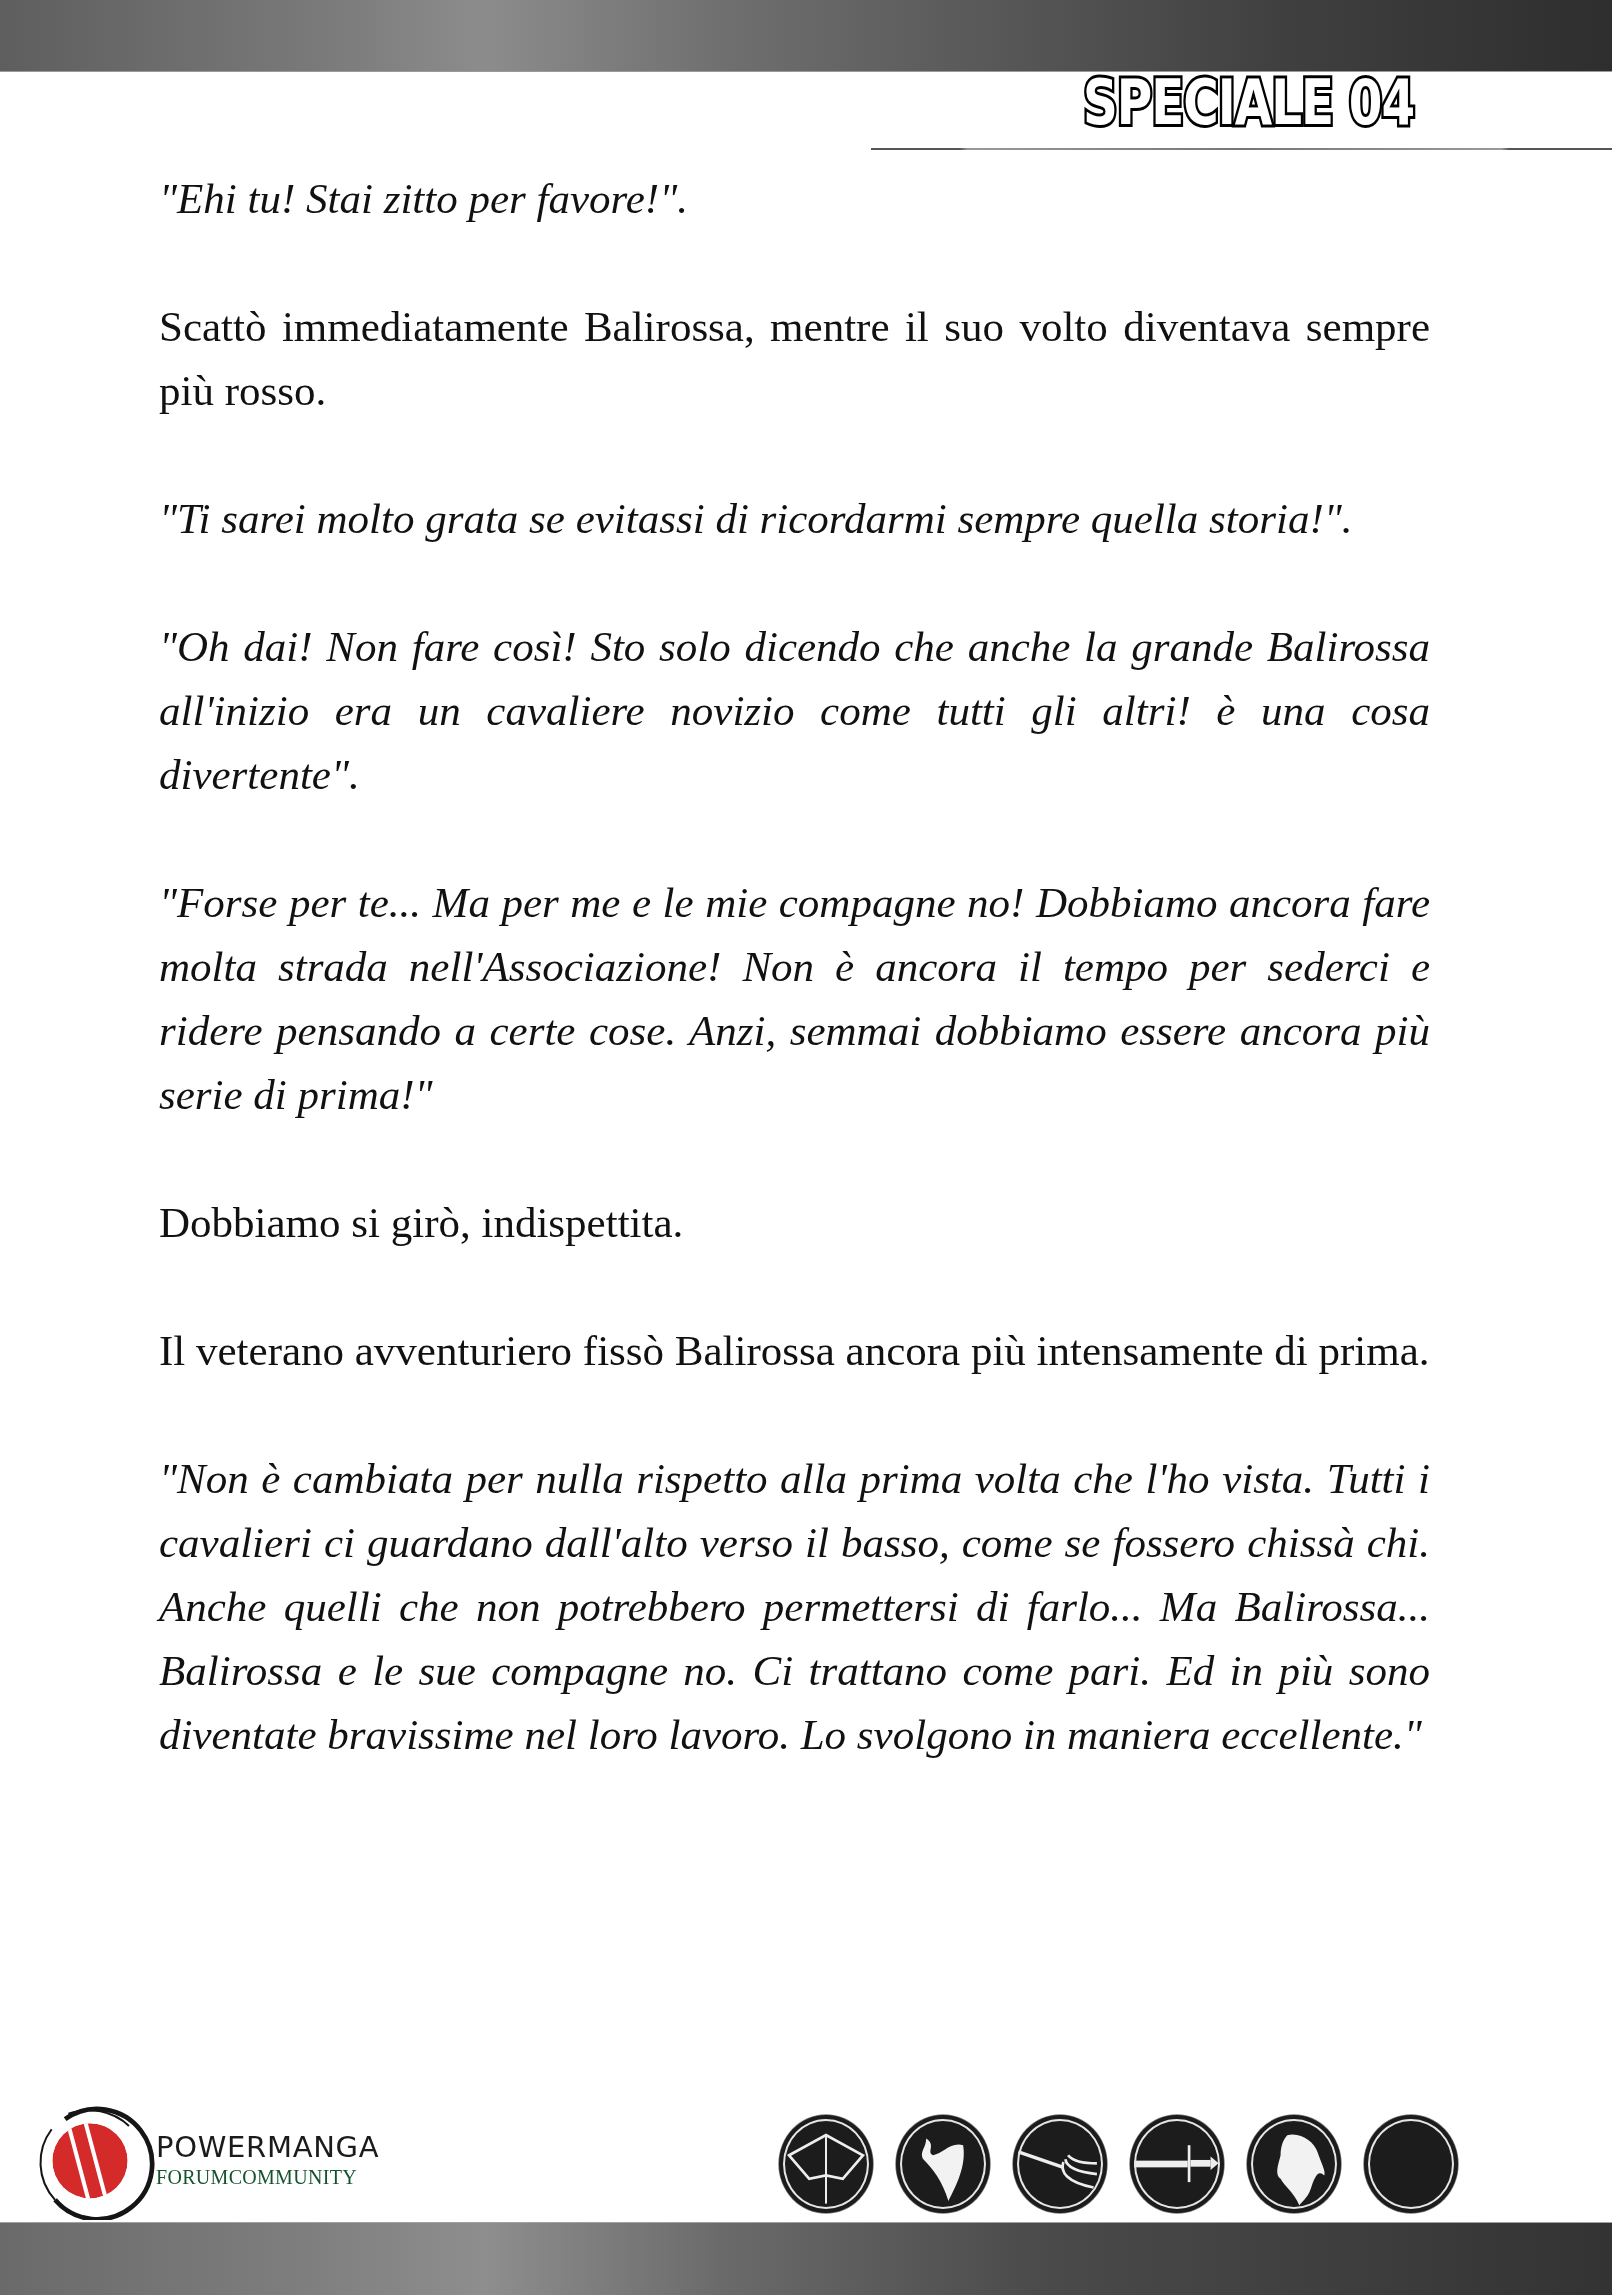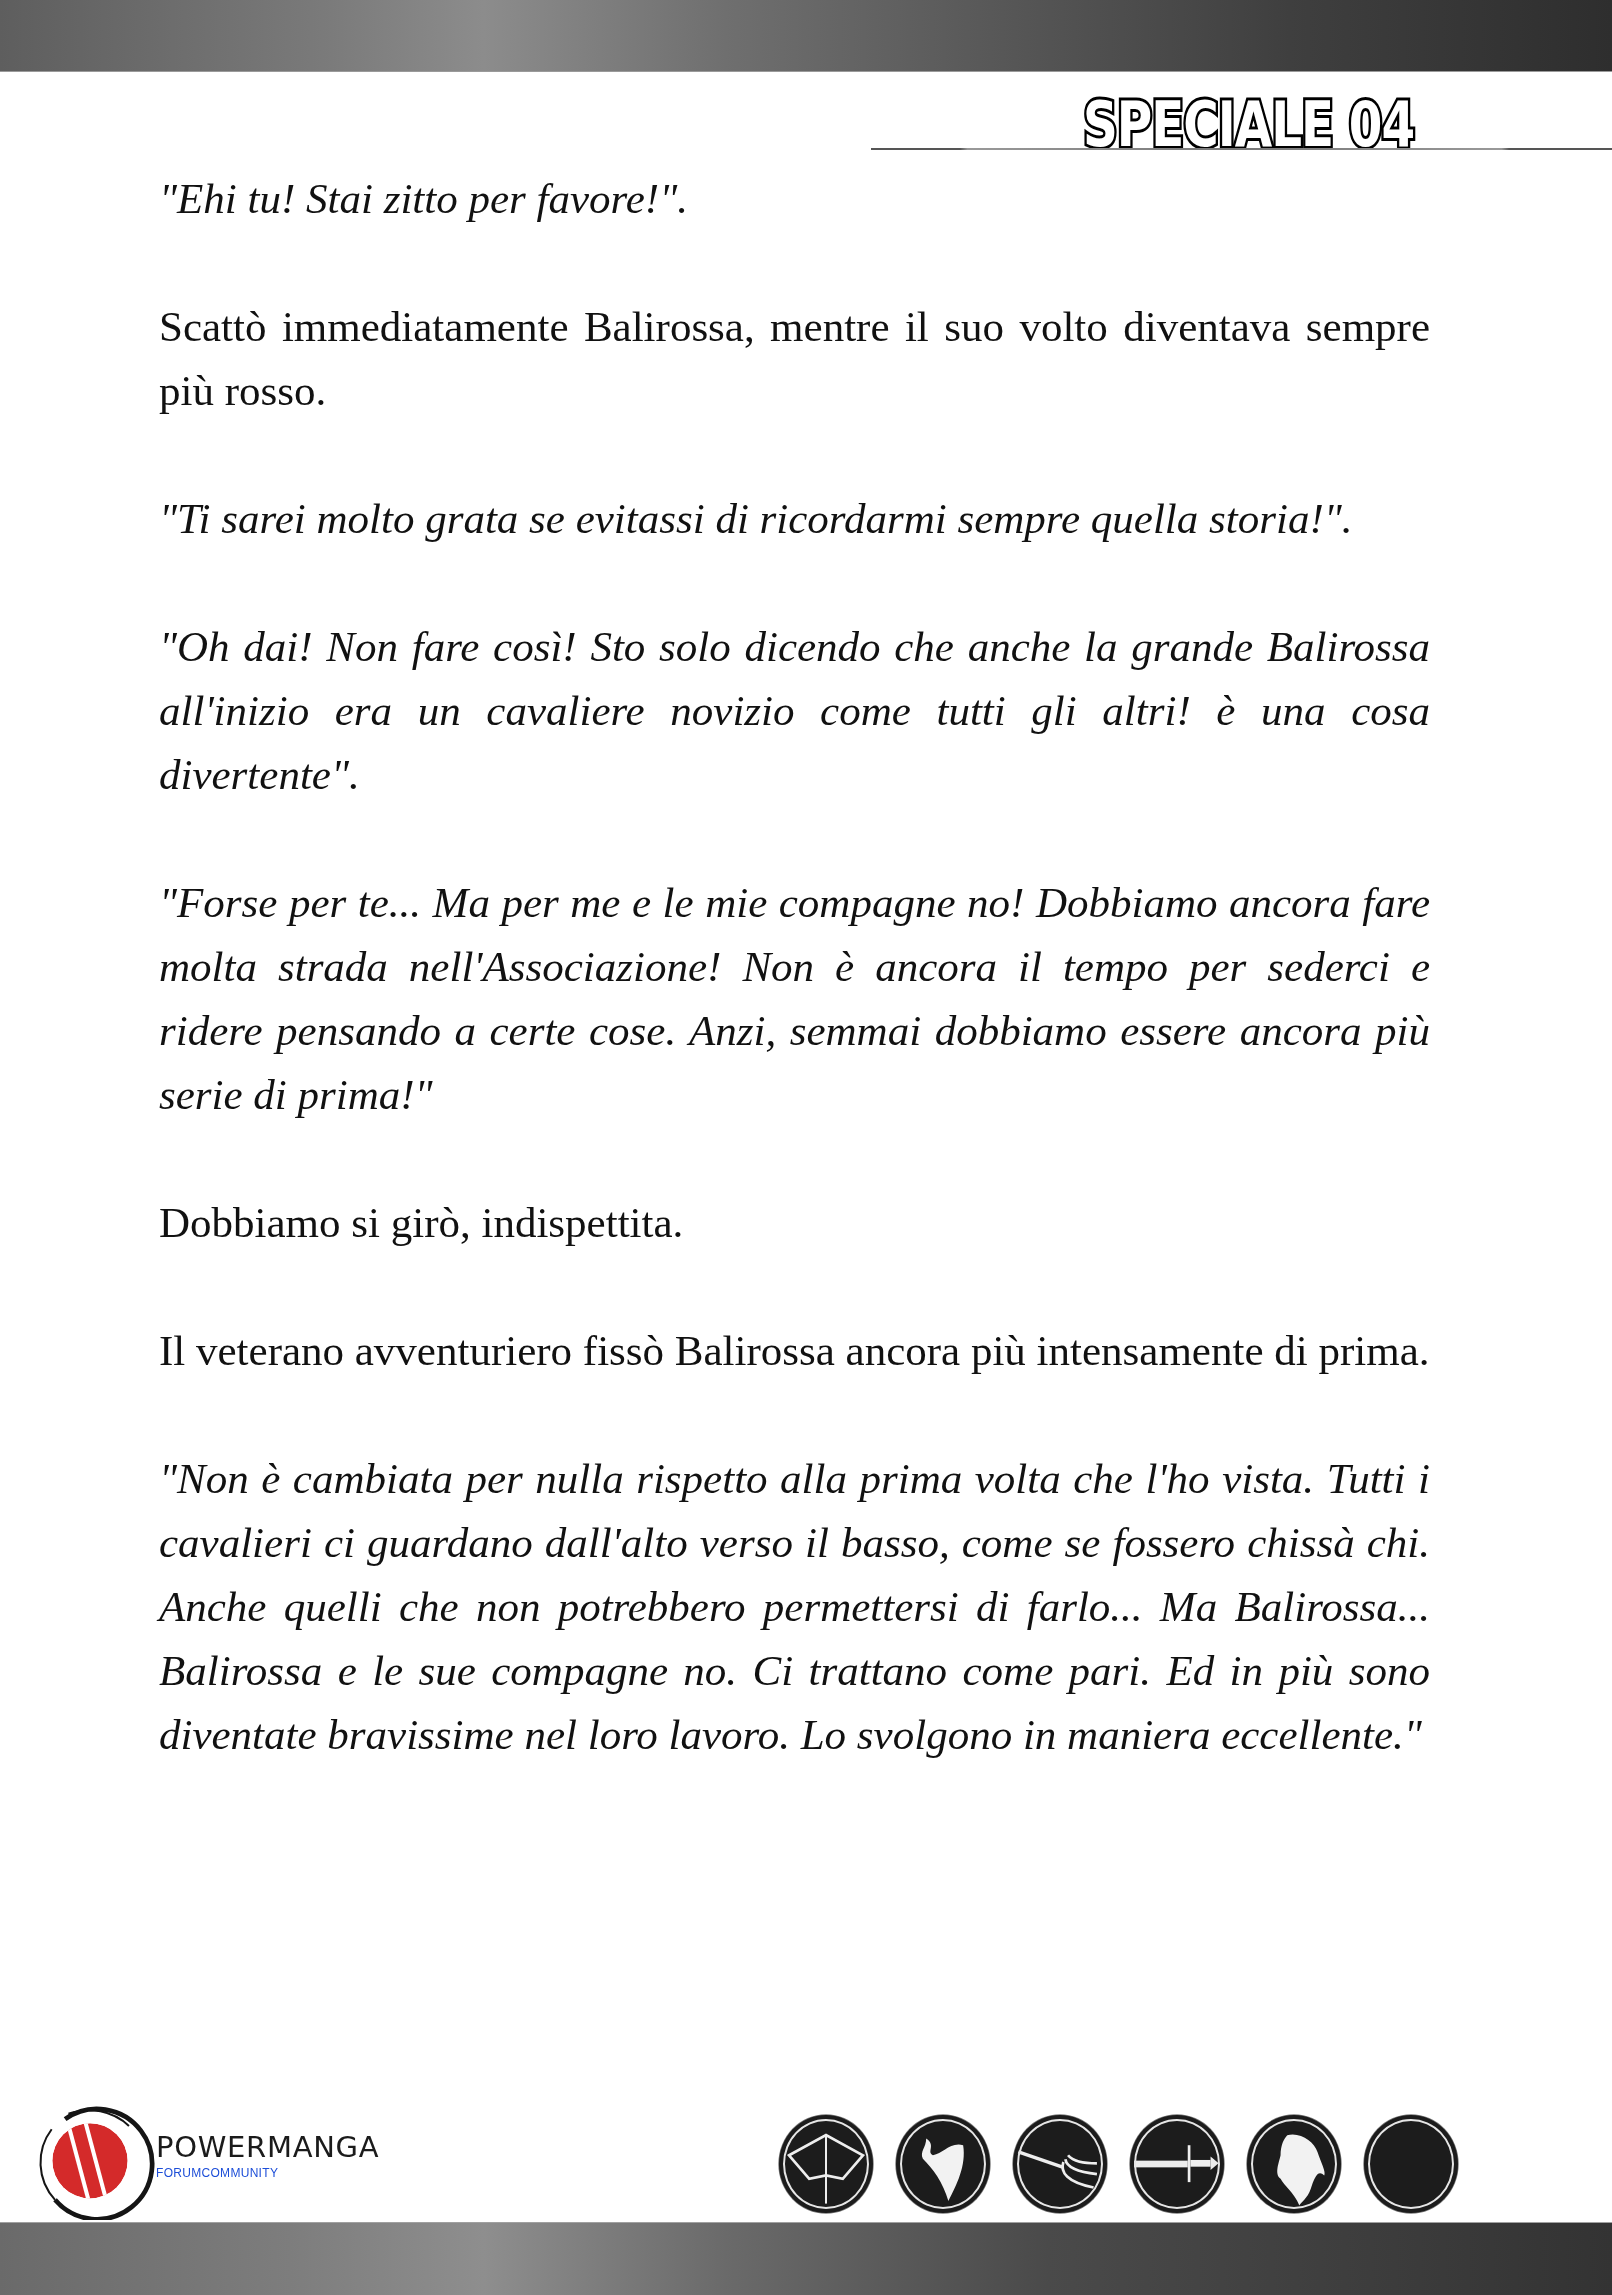--- a/index.html
+++ b/index.html
@@ -13,21 +13,21 @@
       position: absolute; left: 0; top: 0; width: 1612px; height: 71px;
       background: linear-gradient(90deg, #5e5e5e 0%, #7a7a7a 20%, #8c8c8c 30%, #6f6f6f 45%, #5a5a5a 60%, #3f3f3f 80%, #2e2e2e 100%);
       border-bottom: 1.3px solid #9a9a9a;
     }
     .band-bottom {
       position: absolute; left: 0; top: 2222px; width: 1612px; height: 73px;
       background: linear-gradient(90deg, #6a6a6a 0%, #7d7d7d 18%, #8e8e8e 30%, #6a6a6a 45%, #4a4a4a 65%, #3d3d3d 85%, #333 100%);
       border-top: 1.3px solid #a0a0a0;
     }
     .header-title {
-      position: absolute; left: 1083px; top: 88px; height: 73px;
+      position: absolute; left: 1083px; top: 66px; height: 73px;
       display: flex; align-items: flex-end;
     }
     .header-title span {
       font-family: "DejaVu Sans", sans-serif; font-weight: bold;
       font-size: 62px; letter-spacing: -1.3px;
       color: #ffffff;
       -webkit-text-stroke: 6px #000;
       paint-order: stroke fill;
       transform: scaleX(0.78); transform-origin: left center;
       display: inline-block;
@@ -48,22 +48,22 @@
       position: absolute; left: 28px; top: 2099px; width: 376px; height: 121px;
     }
     .logo-mark { position: absolute; left: 0; top: 0; width: 128px; height: 121px; }
     .logo-name {
       position: absolute; left: 128px; top: 31px;
       font-family: "DejaVu Sans", sans-serif; font-size: 29px; letter-spacing: 0.7px;
       color: #1b1b1b;
     }
     .logo-sub {
       position: absolute; left: 128px; top: 67px;
-      font-family: Liberation Sans, sans-serif; font-size: 12px; letter-spacing: 0.3px;
-      color: #1d4ed8;
+      font-family: Liberation Serif, serif; font-size: 20px; letter-spacing: 0.3px;
+      color: #14532d;
     }
     .icon-row {
       position: absolute; left: 779px; top: 2115px; width: 679px; height: 98px;
       display: flex; justify-content: space-between;
     }
     .class-icon {
       width: 94px; height: 98px; border-radius: 50%;
       background: #1c1c1c; position: relative;
       box-shadow: 0 0 0 0.7px #777;
     }

